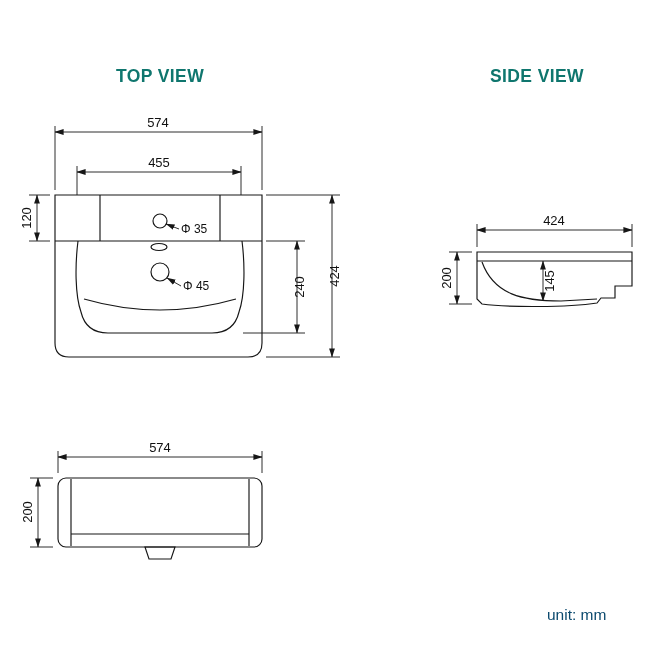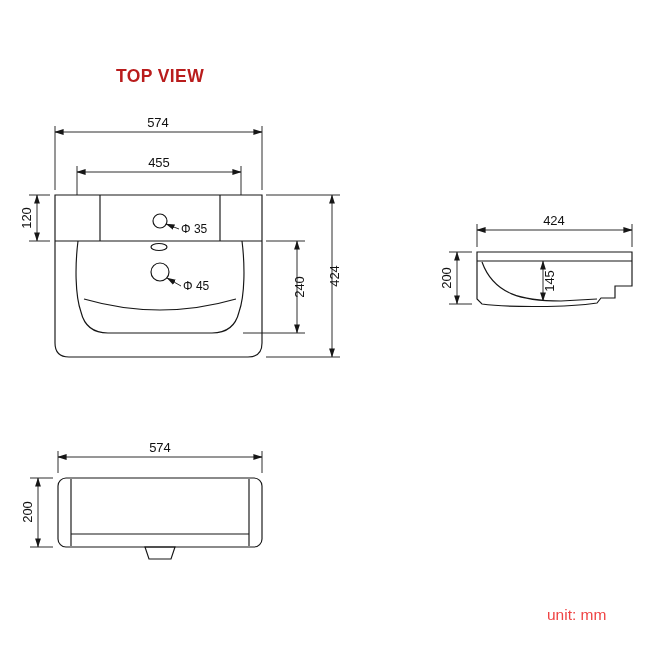--- a/index.html
+++ b/index.html
@@ -1,35 +1,36 @@
 <!DOCTYPE html>
 <html><head>
 <meta charset="utf-8">
 <style>
   * { margin:0; padding:0; box-sizing:border-box; }
   html,body { width:650px; height:650px; background:#ffffff; }
   body { font-family:"Liberation Sans", sans-serif; color:#111; }
   .canvas { position:relative; width:650px; height:650px; background:#ffffff; overflow:hidden; }
-  .view-title { position:absolute; font-weight:bold; font-size:17.5px; letter-spacing:.4px; text-align:center; color:#b91c1c; }
+  .view-title { position:absolute; font-weight:bold; font-size:17.5px; letter-spacing:.4px; text-align:center; color:#0f766e; }
   #t-top   { left:40px;  top:66px;  width:240px; }
   #t-side  { left:437px; top:66px;  width:200px; }
   #t-front { left:42px;  top:385px; width:240px; }
-  .unit { position:absolute; left:547px; top:606px; font-size:15.5px; color:#ef4444; }
+  .unit { position:absolute; left:547px; top:606px; font-size:15.5px; color:#0c4a6e; }
   svg.draw { position:absolute; left:0; top:0; }
   .ln  { fill:none; stroke:#161616; stroke-width:1.15; }
   .dim { fill:none; stroke:#161616; stroke-width:0.9; }
   .dtx { font-size:13px; fill:#111; font-family:"Liberation Sans", sans-serif; stroke:none; }
   .htx { font-size:12px; fill:#111; font-family:"Liberation Sans", sans-serif; stroke:none; }
 </style>
 </head>
 <body>
 
 <div class="canvas">
 
   <div class="view-title" id="t-top">TOP VIEW</div>
+  <div class="view-title" id="t-side">SIDE VIEW</div>
   <div class="unit">unit: mm</div>
 
   <svg class="draw" width="650" height="650" viewBox="0 0 650 650">
     <defs>
       <marker id="arr" viewBox="0 0 9 7" refX="8.6" refY="3.5" markerWidth="9" markerHeight="7" orient="auto-start-reverse" markerUnits="userSpaceOnUse">
         <path d="M0,0.6 L9,3.5 L0,6.4 Z" fill="#161616"></path>
       </marker>
     </defs>
 
     <g>

